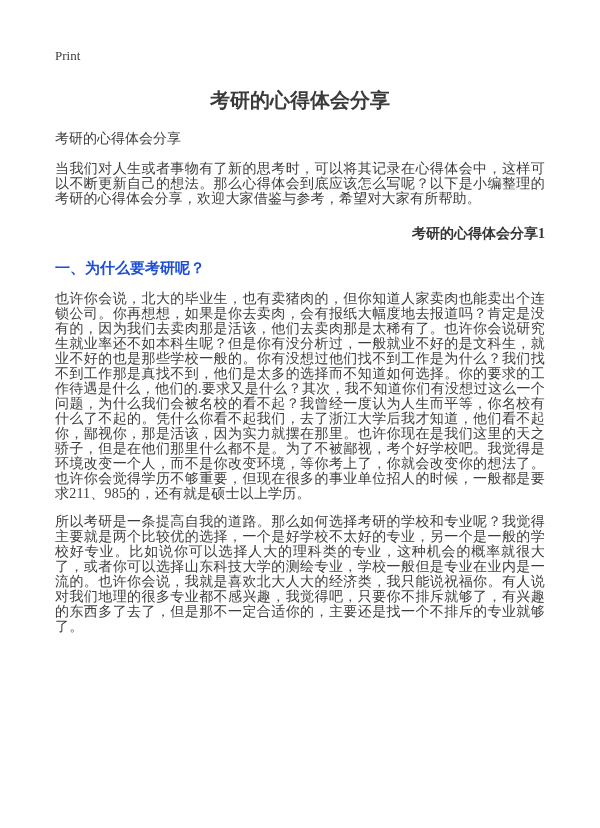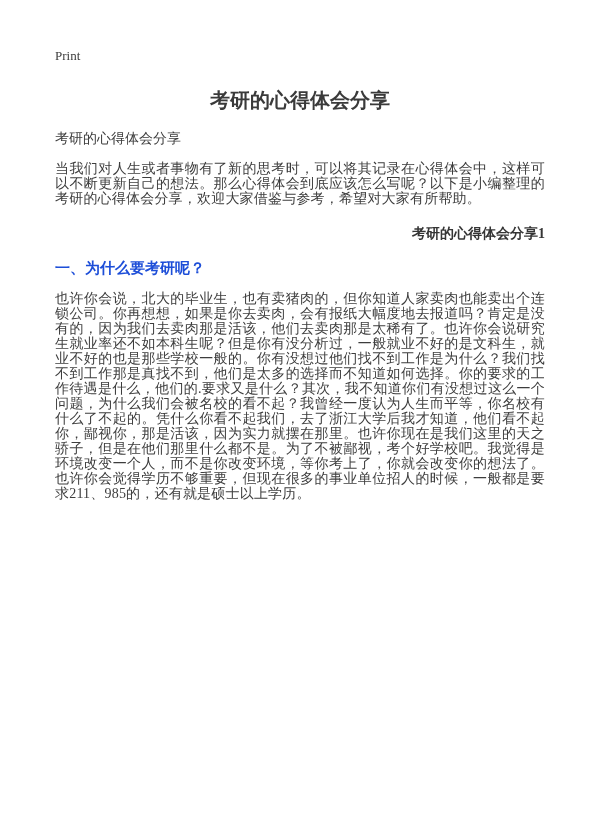--- a/index.html
+++ b/index.html
@@ -78,14 +78,15 @@
 
   <p class="para">当我们对人生或者事物有了新的思考时，可以将其记录在心得体会中，这样可以不断更新自己的想法。那么心得体会到底应该怎么写呢？以下是小编整理的考研的心得体会分享，欢迎大家借鉴与参考，希望对大家有所帮助。</p>
 
   <h2 class="section-title">考研的心得体会分享1</h2>
 
   <h3 class="question-heading">一、为什么要考研呢？</h3>
 
 
   <p class="para">也许你会说，北大的毕业生，也有卖猪肉的，但你知道人家卖肉也能卖出个连锁公司。你再想想，如果是你去卖肉，会有报纸大幅度地去报道吗？肯定是没有的，因为我们去卖肉那是活该，他们去卖肉那是太稀有了。也许你会说研究生就业率还不如本科生呢？但是你有没分析过，一般就业不好的是文科生，就业不好的也是那些学校一般的。你有没想过他们找不到工作是为什么？我们找不到工作那是真找不到，他们是太多的选择而不知道如何选择。你的要求的工作待遇是什么，他们的.要求又是什么？其次，我不知道你们有没想过这么一个问题，为什么我们会被名校的看不起？我曾经一度认为人生而平等，你名校有什么了不起的。凭什么你看不起我们，去了浙江大学后我才知道，他们看不起你，鄙视你，那是活该，因为实力就摆在那里。也许你现在是我们这里的天之骄子，但是在他们那里什么都不是。为了不被鄙视，考个好学校吧。我觉得是环境改变一个人，而不是你改变环境，等你考上了，你就会改变你的想法了。也许你会觉得学历不够重要，但现在很多的事业单位招人的时候，一般都是要求211、985的，还有就是硕士以上学历。</p>
 
+  <p class="para">所以考研是一条提高自我的道路。那么如何选择考研的学校和专业呢？我觉得主要就是两个比较优的选择，一个是好学校不太好的专业，另一个是一般的学校好专业。比如说你可以选择人大的理科类的专业，这种机会的概率就很大了，或者你可以选择山东科技大学的测绘专业，学校一般但是专业在业内是一流的。也许你会说，我就是喜欢北大人大的经济类，我只能说祝福你。有人说对我们地理的很多专业都不感兴趣，我觉得吧，只要你不排斥就够了，有兴趣的东西多了去了，但是那不一定合适你的，主要还是找一个不排斥的专业就够了。</p>
 
 </div>
 
 </body></html>

